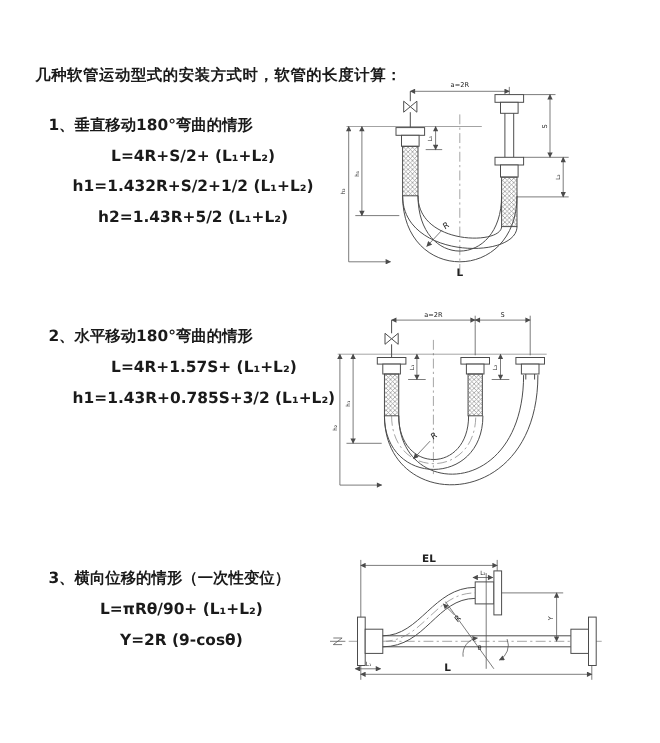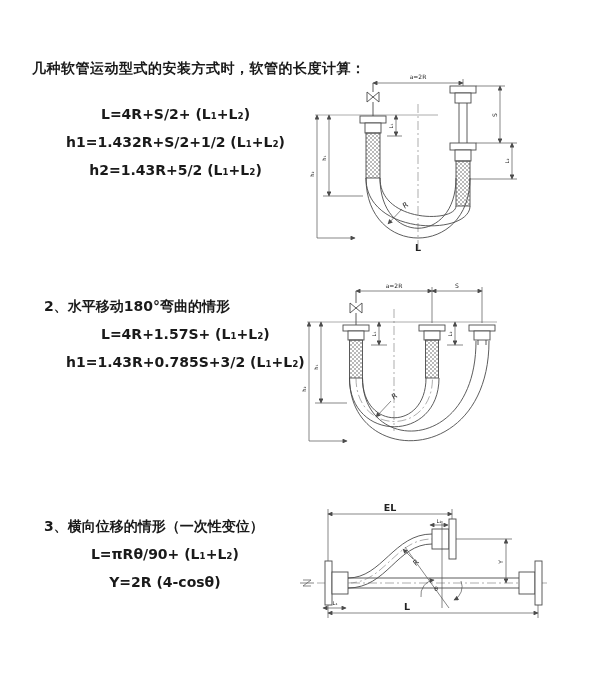--- a/index.html
+++ b/index.html
@@ -29,35 +29,36 @@
   svg .tinylbl{font-size:5.2px;}
   svg .biglbl{font-size:9.5px;font-weight:bold;}
   svg .rlbl{font-size:7.5px;font-style:italic;}
 </style>
 </head>
 <body>
 
 <div class="page-title">几种软管运动型式的安装方式时，软管的长度计算：</div>
 
 <div class="section sec1">
+  <div class="sec-heading">1、垂直移动180°弯曲的情形</div>
   <div class="formula">L=4R+S/2+ (L₁+L₂)</div>
   <div class="formula">h1=1.432R+S/2+1/2 (L₁+L₂)</div>
   <div class="formula">h2=1.43R+5/2 (L₁+L₂)</div>
 </div>
 
 <div class="section sec2">
   <div class="sec-heading">2、水平移动180°弯曲的情形</div>
   <div class="formula">L=4R+1.57S+ (L₁+L₂)</div>
   <div class="formula">h1=1.43R+0.785S+3/2 (L₁+L₂)</div>
 </div>
 
 <div class="section sec3">
   <div class="sec-heading">3、横向位移的情形（一次性变位）</div>
   <div class="formula">L=πRθ/90+ (L₁+L₂)</div>
-  <div class="formula">Y=2R (4-cosθ)</div>
+  <div class="formula">Y=2R (9-cosθ)</div>
 </div>
 
 <div class="diagram dg1">
 <svg width="255" height="192" viewBox="0 0 255 192">
   <defs>
     <marker id="arr1" viewBox="0 0 10 10" refX="9" refY="5" markerWidth="9" markerHeight="7" orient="auto-start-reverse">
       <path d="M0,0 L10,5 L0,10 z" fill="#4b4b4b"></path>
     </marker>
     <pattern id="braid1" width="4" height="4" patternUnits="userSpaceOnUse">
       <path d="M0,4 L4,0 M0,0 L4,4" stroke="#8a8a8a" stroke-width="0.6" fill="none"></path>

